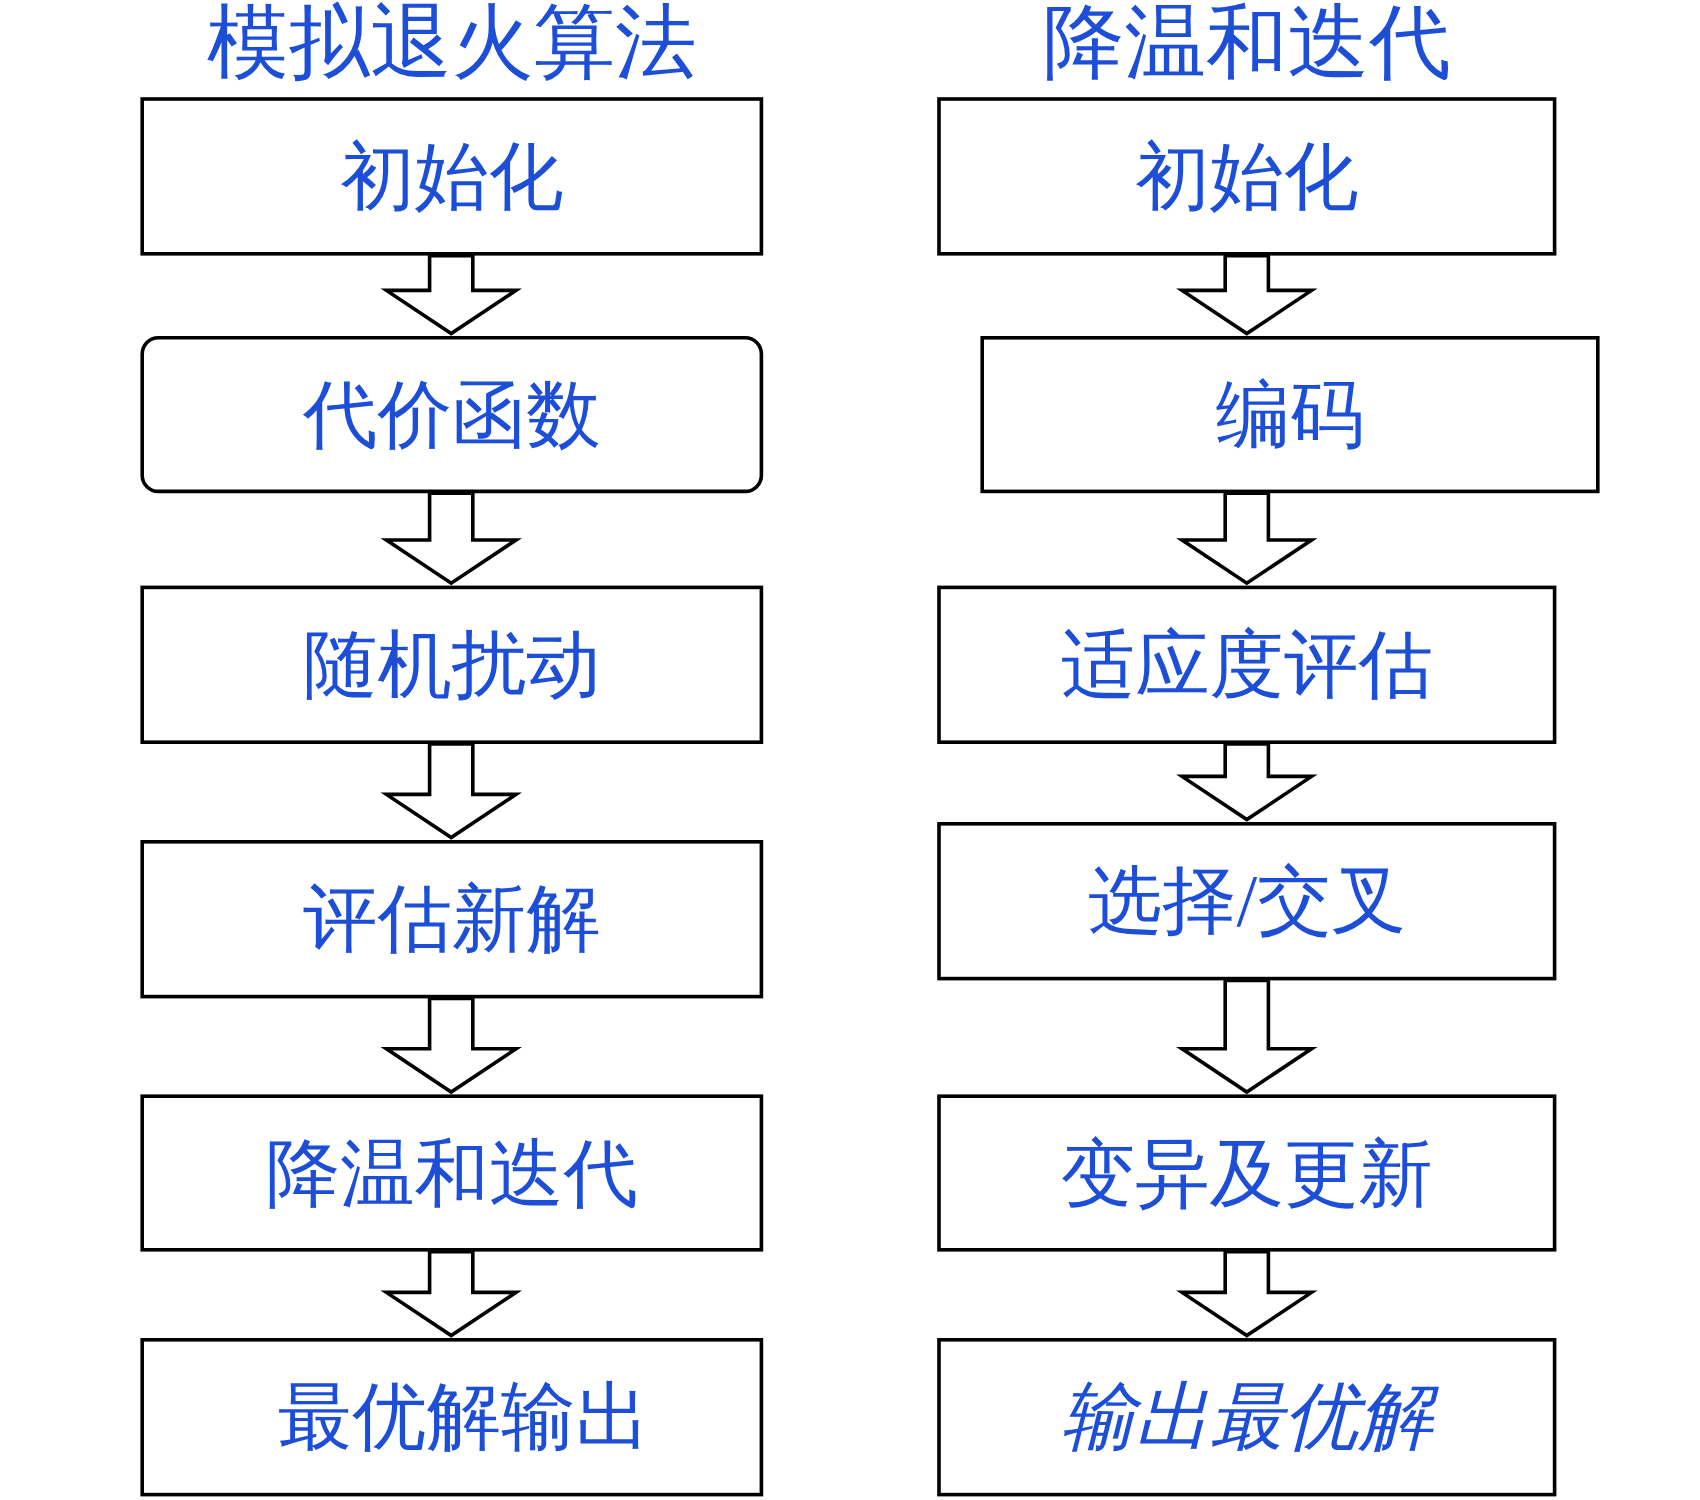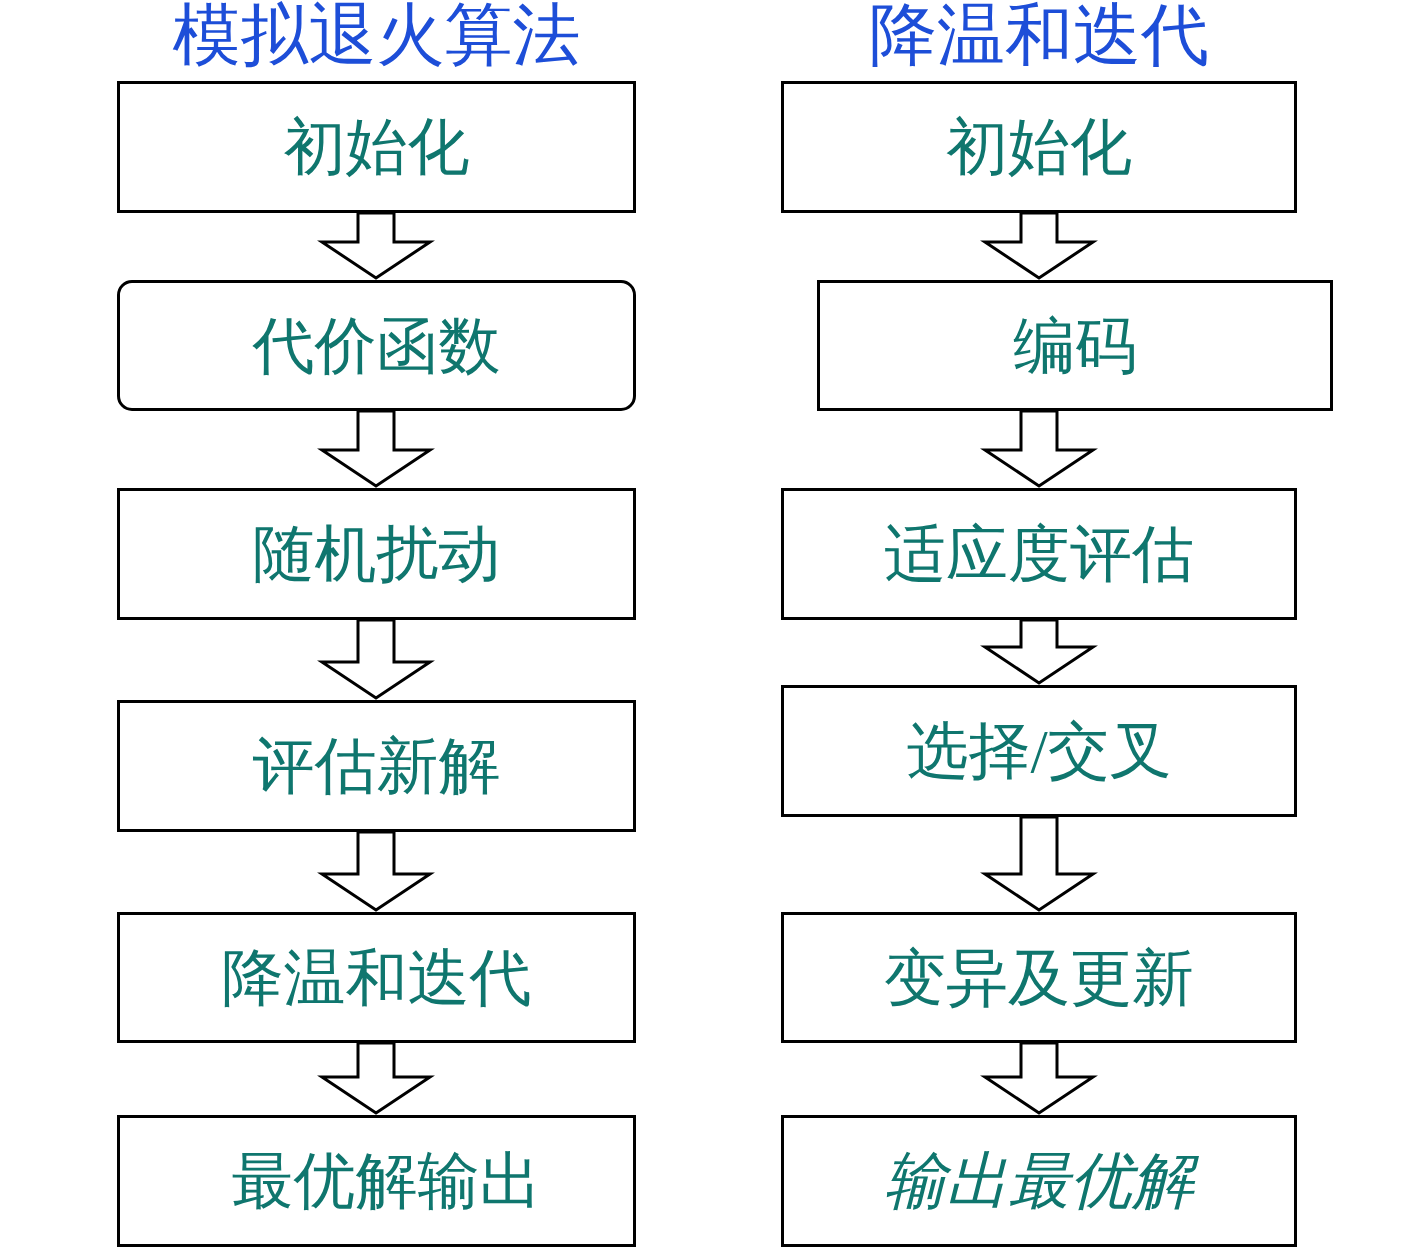--- a/index.html
+++ b/index.html
@@ -29,21 +29,21 @@
   }
   .flow-box {
     position: absolute;
     box-sizing: border-box;
     border: 3px solid #000000;
     background: #ffffff;
     display: flex;
     align-items: center;
     justify-content: center;
     font-size: 62px;
-    color: #0f766e;
+    color: #1d4ed8;
     white-space: nowrap;
   }
   .arrow {
     position: absolute;
     overflow: visible;
   }
   .arrow polygon {
     fill: #ffffff;
     stroke: #000000;
     stroke-width: 3;

